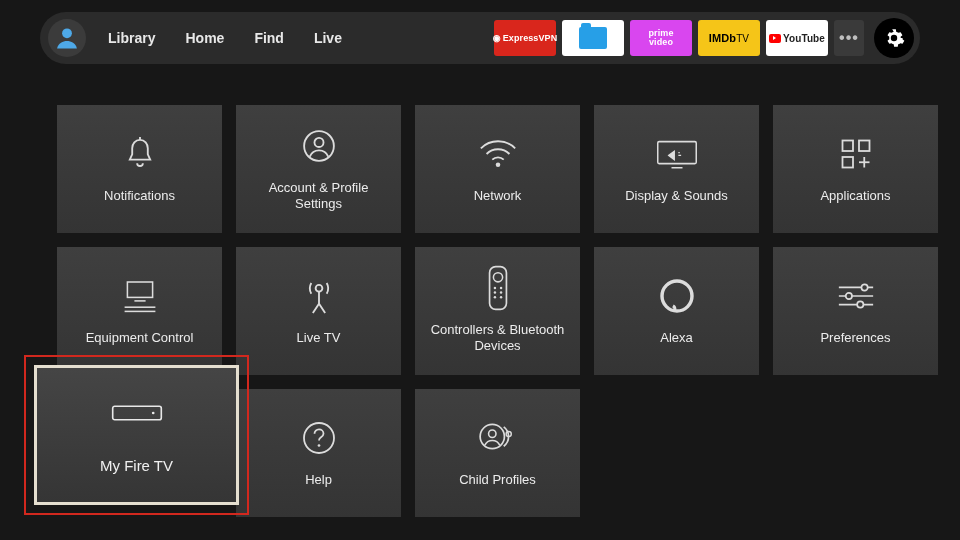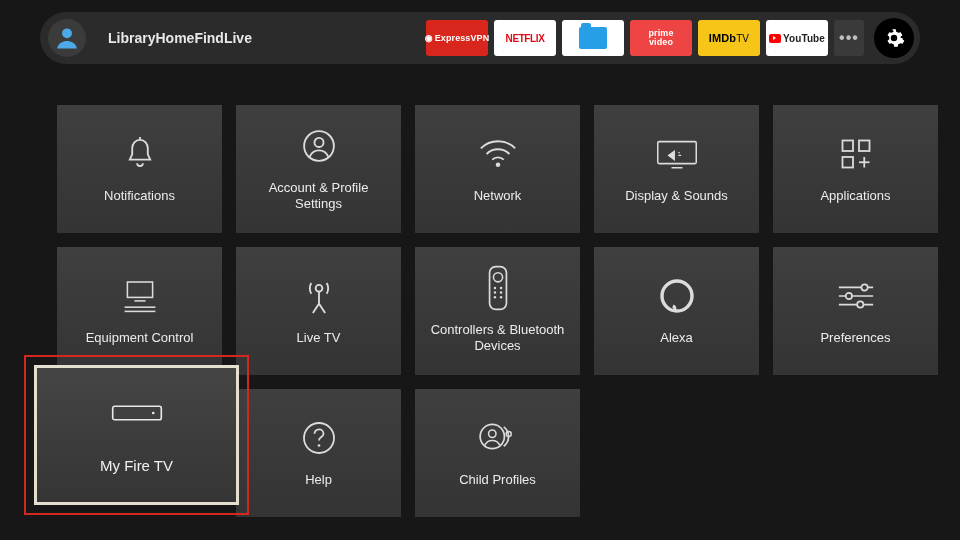--- a/index.html
+++ b/index.html
@@ -1,28 +1,28 @@
 <!DOCTYPE html>
 <html><head>
 <meta charset="utf-8">
 <style>
 html,body{margin:0;padding:0;width:960px;height:540px;background:#171717;font-family:"Helvetica Neue",Arial,sans-serif;color:#e6e6e6;overflow:hidden}
 
 .topbar-wrap{position:absolute;left:40px;top:12px;right:40px;height:52px}
 .topbar{display:flex;align-items:center;background:#2b2b2b;border-radius:26px;height:52px;padding:0 6px 0 8px}
 .avatar{width:38px;height:38px;border-radius:50%;background:#3b3b3b;display:flex;align-items:center;justify-content:center;margin-right:22px}
-.navlinks{display:flex;}
+.navlinks{display:flex;gap:30px}
 .navlink{font-size:14px;font-weight:600;color:#e8e8e8}
 .flex-grow{flex:1}
 .approw{display:flex;gap:6px;align-items:center}
 .app-chip{width:62px;height:36px;border-radius:3px;display:flex;align-items:center;justify-content:center;font-size:10px;font-weight:700;letter-spacing:.1px}
 .app-chip.netflix{background:#fff;color:#e50914;font-weight:800;letter-spacing:-.4px}
 .app-chip.express{background:#d9261c;color:#fff;font-size:9px}
 .app-chip.es{background:#fff}
-.app-chip.prime{background:#ef4444;color:#fff;font-size:9px;line-height:1;text-align:center}
+.app-chip.prime{background:#d946ef;color:#fff;font-size:9px;line-height:1;text-align:center}
 .app-chip.imdb{background:#f5c518;color:#000;font-size:11px}
 .imdb-tv{font-weight:400;font-size:10px}
 .app-chip.yt{background:#fff;color:#222;font-size:10px}
 .overflow-chip{width:30px;height:36px;background:#3a3a3a;border-radius:3px;display:flex;align-items:center;justify-content:center;color:#bfbfbf;font-weight:700;letter-spacing:1px}
 .settings-circle{width:40px;height:40px;border-radius:50%;background:#000;display:flex;align-items:center;justify-content:center;margin-left:4px}
 
 .es-folder{width:28px;height:22px;background:#279fe7;border-radius:2px;position:relative}
 .es-folder:before{content:"";position:absolute;top:-4px;left:2px;width:10px;height:4px;background:#279fe7;border-radius:2px 2px 0 0}
 
 .yt-play{width:12px;height:9px;background:#ff0000;border-radius:2px;margin-right:2px;position:relative}
@@ -55,21 +55,20 @@
       <div class="navlink">Home</div>
       <div class="navlink">Find</div>
       <div class="navlink">Live</div>
     </div>
     <div class="flex-grow"></div>
     <div class="approw">
       <div class="app-chip express">
           <span style="margin-right:2px">◉</span>
           <span>ExpressVPN</span>
         </div>
-      <div class="app-chip netflix">NETFLIX</div>
       <div class="app-chip es">
           <div class="es-folder"></div>
         </div>
       <div class="app-chip prime">
           <div>
             <div>prime</div>
             <div>video</div>
           </div>
         </div>
       <div class="app-chip imdb">

